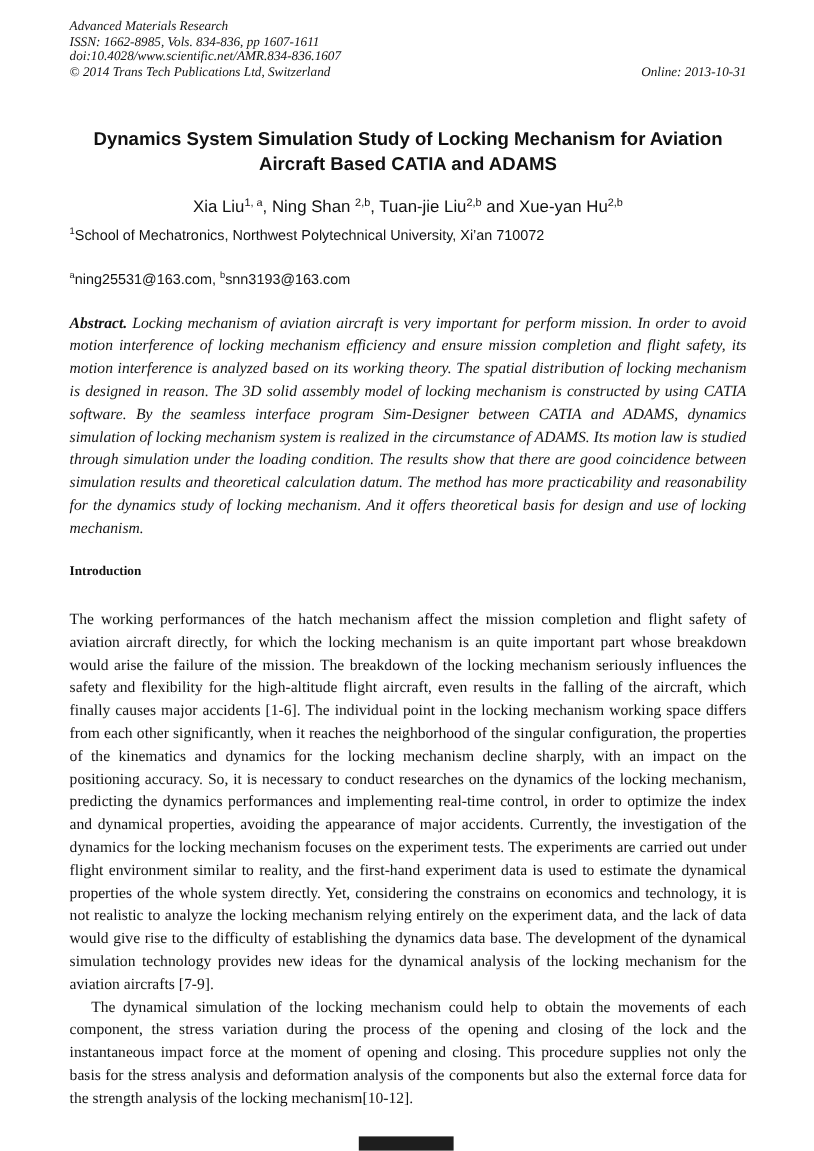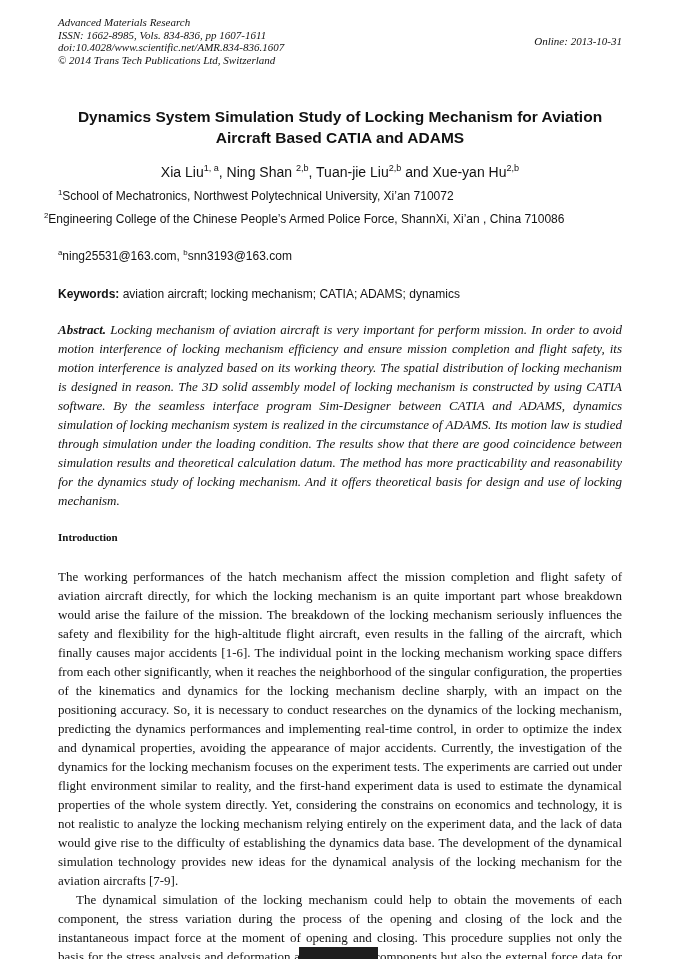--- a/index.html
+++ b/index.html
@@ -16,21 +16,21 @@
     width: 678px;
     height: 959px;
     background: #ffffff;
     padding: 16px 56px 0 58px;
     position: relative;
   }
   
   .hdr {
     display: flex;
     justify-content: space-between;
-    align-items: center;
+    align-items: flex-end;
     font-style: italic;
     font-size: 11px;
     line-height: 12.5px;
   }
   .hdr-left div { white-space: nowrap; }
   .hdr-right { font-size: 11px; white-space: nowrap; }
 
   
   .title {
     font-family: "Liberation Sans", sans-serif;
@@ -115,27 +115,23 @@
     </div>
     <div class="hdr-right">Online: 2013-10-31</div>
   </div>
 
   <div class="title">Dynamics System Simulation Study of Locking Mechanism for Aviation Aircraft Based CATIA and ADAMS</div>
 
   <div class="authors"><span>Xia Liu</span><sup>1, a</sup><span>, Ning Shan </span><sup>2,b</sup><span>, Tuan-jie Liu</span><sup>2,b</sup><span> and Xue-yan Hu</span><sup>2,b</sup></div>
 
   <div class="affil"><sup>1</sup><span>School of Mechatronics, Northwest Polytechnical University, Xi’an 710072</span></div>
 
-  <div class="affil wide"><sup>2</sup><span>Engineering College of the Chinese People’s Armed Police Force, ShannXi, Xi’an , China 710086</span></div>
 
   <div class="emails"><sup>a</sup><span>ning25531@163.com, </span><sup>b</sup><span>snn3193@163.com</span></div>
 
-  <div class="keywords">
-    <span class="kw-label">Keywords:</span><span> aviation aircraft; locking mechanism; CATIA; ADAMS; dynamics</span>
-  </div>
 
   <div class="abstract">
     <span class="ab-label">Abstract.</span><span> Locking mechanism of aviation aircraft is very important for perform mission. In order to avoid motion interference of locking mechanism efficiency and ensure mission completion and flight safety, its motion interference is analyzed based on its working theory. The spatial distribution of locking mechanism is designed in reason. The 3D solid assembly model of locking mechanism is constructed by using CATIA software. By the seamless interface program Sim-Designer between CATIA and ADAMS, dynamics simulation of locking mechanism system is realized in the circumstance of ADAMS. Its motion law is studied through simulation under the loading condition. The results show that there are good coincidence between simulation results and theoretical calculation datum. The method has more practicability and reasonability for the dynamics study of locking mechanism. And it offers theoretical basis for design and use of locking mechanism.</span>
   </div>
 
   <div class="section-heading">Introduction</div>
 
   <div class="body-para">The working performances of the hatch mechanism affect the mission completion and flight safety of aviation aircraft directly, for which the locking mechanism is an quite important part whose breakdown would arise the failure of the mission. The breakdown of the locking mechanism seriously influences the safety and flexibility for the high-altitude flight aircraft, even results in the falling of the aircraft, which finally causes major accidents [1-6]. The individual point in the locking mechanism working space differs from each other significantly, when it reaches the neighborhood of the singular configuration, the properties of the kinematics and dynamics for the locking mechanism decline sharply, with an impact on the positioning accuracy. So, it is necessary to conduct researches on the dynamics of the locking mechanism, predicting the dynamics performances and implementing real-time control, in order to optimize the index and dynamical properties, avoiding the appearance of major accidents. Currently, the investigation of the dynamics for the locking mechanism focuses on the experiment tests. The experiments are carried out under flight environment similar to reality, and the first-hand experiment data is used to estimate the dynamical properties of the whole system directly. Yet, considering the constrains on economics and technology, it is not realistic to analyze the locking mechanism relying entirely on the experiment data, and the lack of data would give rise to the difficulty of establishing the dynamics data base. The development of the dynamical simulation technology provides new ideas for the dynamical analysis of the locking mechanism for the aviation aircrafts [7-9].</div>
 
   <div class="body-para indent">The dynamical simulation of the locking mechanism could help to obtain the movements of each component, the stress variation during the process of the opening and closing of the lock and the instantaneous impact force at the moment of opening and closing. This procedure supplies not only the basis for the stress analysis and deformation analysis of the components but also the external force data for the strength analysis of the locking mechanism[10-12].</div>

